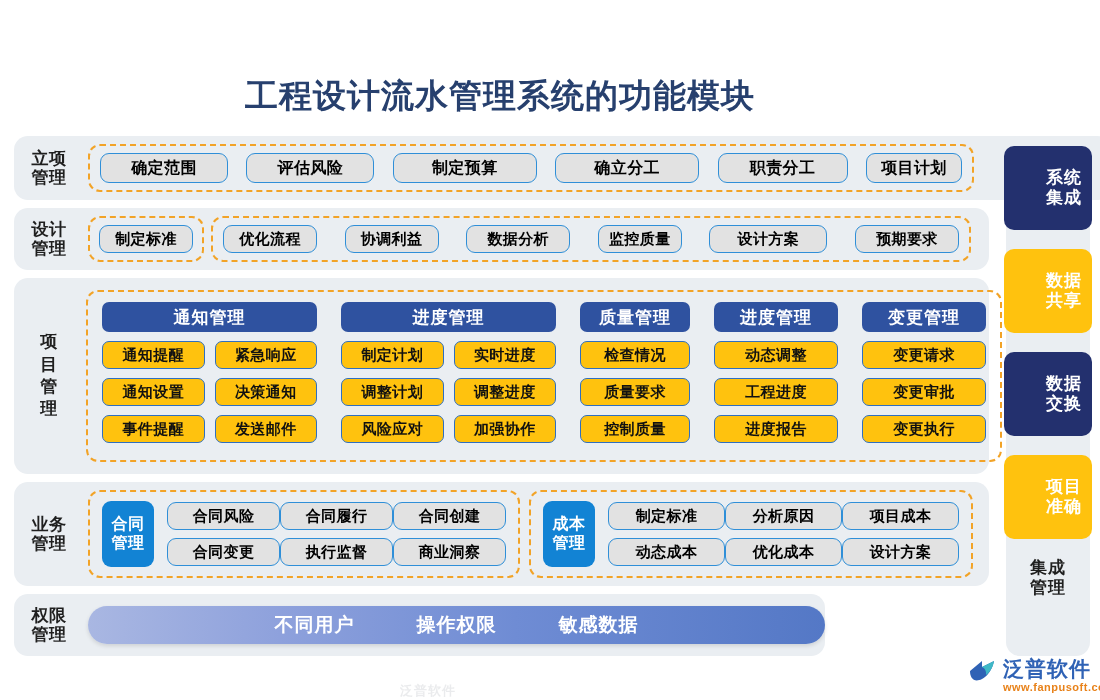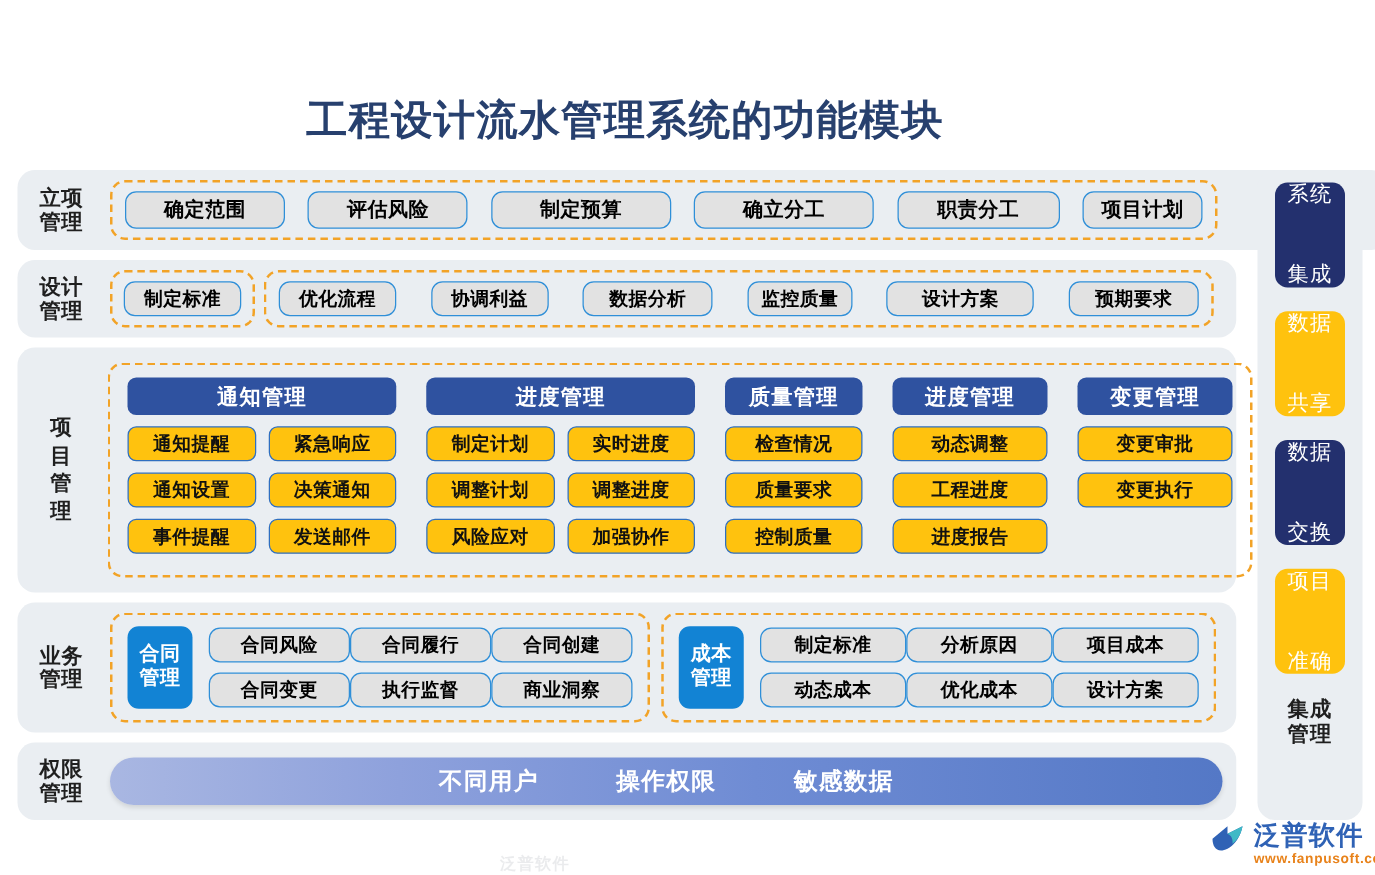--- a/index.html
+++ b/index.html
@@ -90,40 +90,40 @@
   #row4{left:14px;top:482px;width:975px;height:104px;}
   #row4 .dash{height:88px;padding:0 12px;}
   #row4 .d1{margin-left:4px;width:432px;}
   #row4 .d2{margin-left:9px;width:444px;}
   .bizinner{display:flex;align-items:center;gap:13px;width:100%;}
   .bizgrid{display:flex;flex-direction:column;gap:8px;flex:1;}
   .bizline{display:flex;}
   .bizline .pill{flex:1;}
 
   
-  #row5{left:14px;top:594px;width:975px;height:62px;}
+  #row5{left:14px;top:594px;width:811px;height:62px;}
   .permbar{
     margin-left:4px;height:38px;width:890px;border-radius:19px;
     background:linear-gradient(90deg,#a9b7e2 0%,#8ea1dc 26%,#6f8cd4 58%,#5478c6 100%);
     display:flex;align-items:center;justify-content:center;gap:62px;
     color:#fff;font-weight:bold;font-size:19px;letter-spacing:1px;
     box-shadow:0 2px 4px rgba(0,0,0,.12);
   }
 
   
   #side{
     position:absolute;left:1006px;top:136px;width:84px;height:520px;
     background:#eaeef2;border-radius:14px;
     display:flex;flex-direction:column;align-items:center;
     padding-top:10px;box-sizing:border-box;
   }
   .sideblk{
     width:56px;height:84px;border-radius:10px;margin-bottom:19px;
-    display:flex;flex-direction:column;align-items:center;justify-content:space-between;
-    font-weight:normal;font-size:17px;line-height:1.2;letter-spacing:1px;
+    display:flex;flex-direction:column;align-items:center;justify-content:center;
+    font-weight:bold;font-size:17px;line-height:1.2;letter-spacing:1px;padding-left:32px;
   }
   .sideblk span{display:block;}
   .sideblk.navy{background:#23306e;color:#fff;}
   .sideblk.gold{background:#FFC20E;color:#fff;}
   .sidelabel{
     font-weight:bold;font-size:17px;color:#1f1f1f;line-height:1.18;
     text-align:center;letter-spacing:1px;
   }
   .sidelabel span{display:block;}
 
@@ -241,20 +241,23 @@
           <div class="pmrow">
               <div class="ybtn">工程进度</div>
             </div>
           <div class="pmrow">
               <div class="ybtn">进度报告</div>
             </div>
         </div>
 
         <div class="pmcol w1b">
           <div class="hdr">变更管理</div>
+          <div class="pmrow">
+              <div class="ybtn">变更请求</div>
+            </div>
           <div class="pmrow">
               <div class="ybtn">变更审批</div>
             </div>
           <div class="pmrow">
               <div class="ybtn">变更执行</div>
             </div>
         </div>
 
       </div>
     </div>

